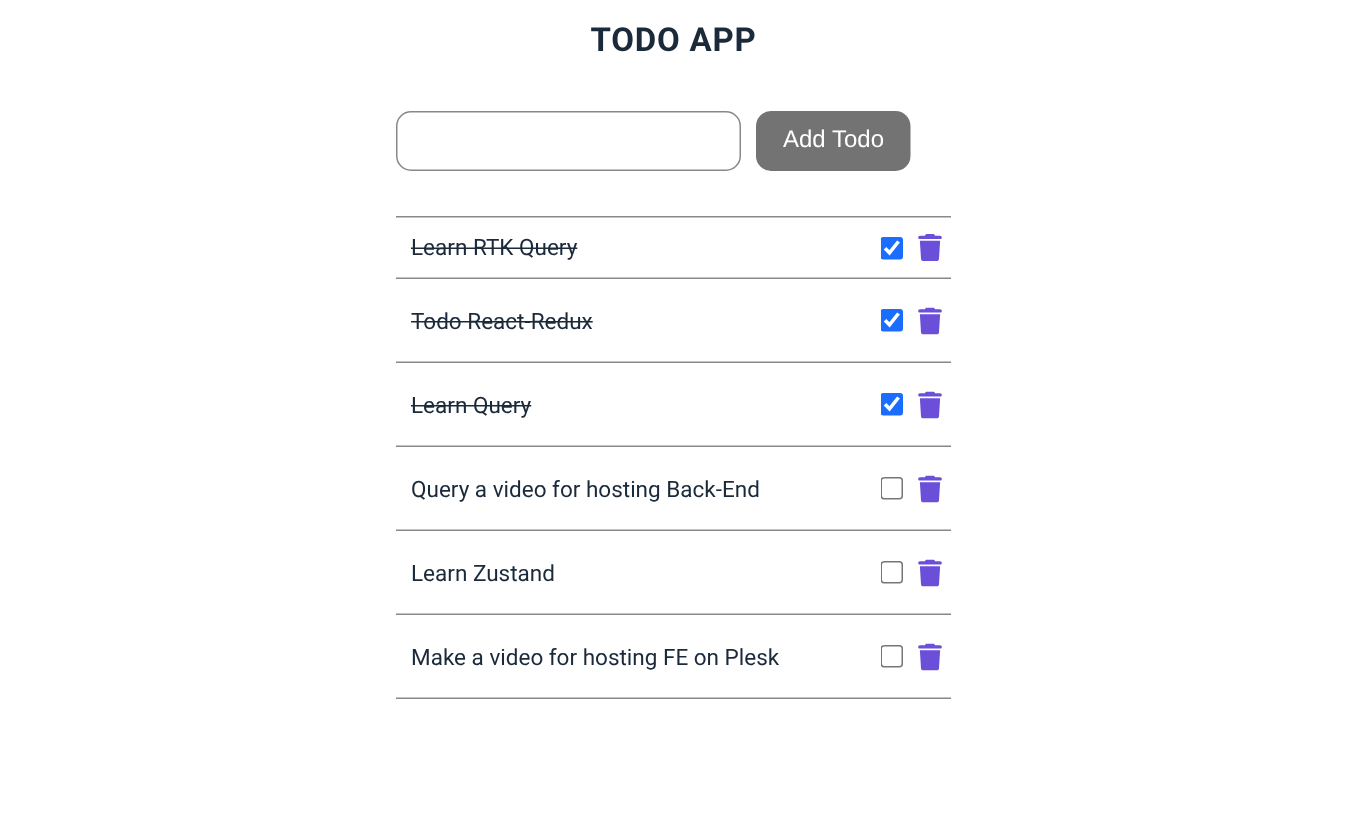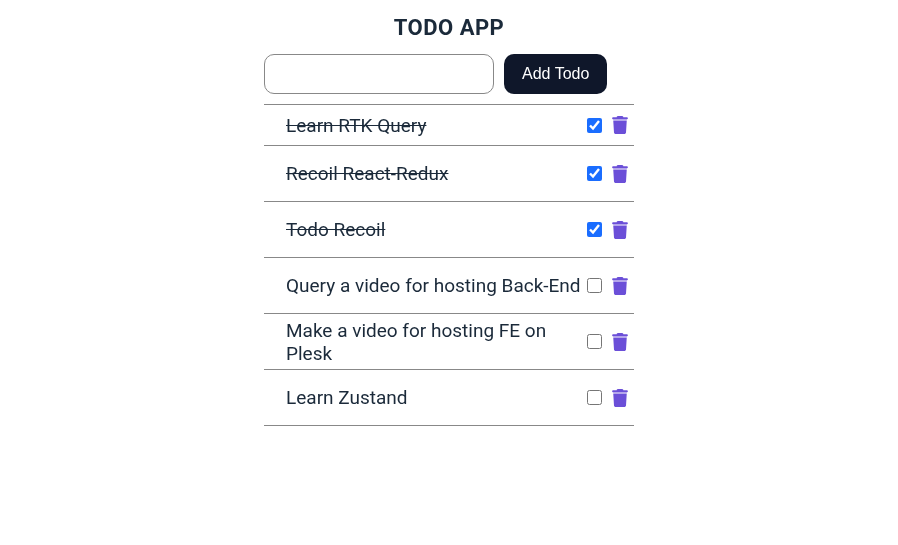--- a/index.html
+++ b/index.html
@@ -14,20 +14,21 @@
       height: 545px;
       display: flex;
       justify-content: center;
       padding-top: 15px;
     }
     .app {
       width: 370px;
       display: flex;
       flex-direction: column;
       align-items: center;
+      gap: 20px;
     }
     .title {
       font-size: 22px;
       font-weight: 700;
       color: #1b2a3a;
       margin-bottom: 14px;
       letter-spacing: 0.5px;
     }
     .input-row {
       display: flex;
@@ -41,21 +42,21 @@
       height: 40px;
       border: 1px solid #888;
       border-radius: 10px;
       padding: 0 12px;
       font-size: 15px;
       outline: none;
     }
     .add-btn {
       height: 40px;
       padding: 0 18px;
-      background: #0f172a;
+      background: #737373;
       color: #fff;
       border: none;
       border-radius: 10px;
       font-size: 16px;
       cursor: pointer;
     }
     .list-wrap {
       width: 370px;
       height: 400px;
       overflow-y: scroll;
@@ -77,23 +78,22 @@
       height: 56px;
       border-bottom: 1px solid #888;
       padding: 0 6px 0 10px;
     }
     .todo-item:first-child {
       border-top: 1px solid #888;
       height: 42px;
     }
     .todo-text {
       flex: 1;
-      font-size: 19px;
+      font-size: 15px;
       color: #1b2a3a;
-      margin-left: 12px;
     }
     .todo-text.done {
       text-decoration: line-through;
     }
     .controls {
       display: flex;
       align-items: center;
       gap: 10px;
     }
     .chk {
@@ -133,32 +133,32 @@
           <div class="controls">
             <input type="checkbox" class="chk" checked="" style="">
             <span class="trash">
               <svg viewBox="0 0 448 512" fill="currentColor">
                 <path d="M135.2 17.7C140.6 6.8 151.7 0 163.8 0h120.4c12.1 0 23.2 6.8 28.6 17.7L320 32h96c17.7 0 32 14.3 32 32s-14.3 32-32 32H32C14.3 96 0 81.7 0 64s14.3-32 32-32h96l7.2-14.3zM32 128h384l-21.2 339c-1.6 25.3-22.6 45-47.9 45H101.1c-25.3 0-46.3-19.7-47.9-45L32 128z"></path>
               </svg>
             </span>
           </div>
         </div>
         <div class="todo-item">
-          <span class="todo-text done">Recoil React-Redux</span>
+          <span class="todo-text done">Todo React-Redux</span>
           <div class="controls">
             <input type="checkbox" class="chk" checked="" style="">
             <span class="trash">
               <svg viewBox="0 0 448 512" fill="currentColor">
                 <path d="M135.2 17.7C140.6 6.8 151.7 0 163.8 0h120.4c12.1 0 23.2 6.8 28.6 17.7L320 32h96c17.7 0 32 14.3 32 32s-14.3 32-32 32H32C14.3 96 0 81.7 0 64s14.3-32 32-32h96l7.2-14.3zM32 128h384l-21.2 339c-1.6 25.3-22.6 45-47.9 45H101.1c-25.3 0-46.3-19.7-47.9-45L32 128z"></path>
               </svg>
             </span>
           </div>
         </div>
         <div class="todo-item">
-          <span class="todo-text done">Todo Recoil</span>
+          <span class="todo-text done">Learn Query</span>
           <div class="controls">
             <input type="checkbox" class="chk" checked="" style="">
             <span class="trash">
               <svg viewBox="0 0 448 512" fill="currentColor">
                 <path d="M135.2 17.7C140.6 6.8 151.7 0 163.8 0h120.4c12.1 0 23.2 6.8 28.6 17.7L320 32h96c17.7 0 32 14.3 32 32s-14.3 32-32 32H32C14.3 96 0 81.7 0 64s14.3-32 32-32h96l7.2-14.3zM32 128h384l-21.2 339c-1.6 25.3-22.6 45-47.9 45H101.1c-25.3 0-46.3-19.7-47.9-45L32 128z"></path>
               </svg>
             </span>
           </div>
         </div>
         <div class="todo-item">
@@ -166,32 +166,32 @@
           <div class="controls">
             <input type="checkbox" class="chk" style="">
             <span class="trash">
               <svg viewBox="0 0 448 512" fill="currentColor">
                 <path d="M135.2 17.7C140.6 6.8 151.7 0 163.8 0h120.4c12.1 0 23.2 6.8 28.6 17.7L320 32h96c17.7 0 32 14.3 32 32s-14.3 32-32 32H32C14.3 96 0 81.7 0 64s14.3-32 32-32h96l7.2-14.3zM32 128h384l-21.2 339c-1.6 25.3-22.6 45-47.9 45H101.1c-25.3 0-46.3-19.7-47.9-45L32 128z"></path>
               </svg>
             </span>
           </div>
         </div>
         <div class="todo-item">
+          <span class="todo-text">Learn Zustand</span>
+          <div class="controls">
+            <input type="checkbox" class="chk" style="">
+            <span class="trash">
+              <svg viewBox="0 0 448 512" fill="currentColor">
+                <path d="M135.2 17.7C140.6 6.8 151.7 0 163.8 0h120.4c12.1 0 23.2 6.8 28.6 17.7L320 32h96c17.7 0 32 14.3 32 32s-14.3 32-32 32H32C14.3 96 0 81.7 0 64s14.3-32 32-32h96l7.2-14.3zM32 128h384l-21.2 339c-1.6 25.3-22.6 45-47.9 45H101.1c-25.3 0-46.3-19.7-47.9-45L32 128z"></path>
+              </svg>
+            </span>
+          </div>
+        </div>
+        <div class="todo-item">
           <span class="todo-text">Make a video for hosting FE on Plesk</span>
-          <div class="controls">
-            <input type="checkbox" class="chk" style="">
-            <span class="trash">
-              <svg viewBox="0 0 448 512" fill="currentColor">
-                <path d="M135.2 17.7C140.6 6.8 151.7 0 163.8 0h120.4c12.1 0 23.2 6.8 28.6 17.7L320 32h96c17.7 0 32 14.3 32 32s-14.3 32-32 32H32C14.3 96 0 81.7 0 64s14.3-32 32-32h96l7.2-14.3zM32 128h384l-21.2 339c-1.6 25.3-22.6 45-47.9 45H101.1c-25.3 0-46.3-19.7-47.9-45L32 128z"></path>
-              </svg>
-            </span>
-          </div>
-        </div>
-        <div class="todo-item">
-          <span class="todo-text">Learn Zustand</span>
           <div class="controls">
             <input type="checkbox" class="chk" style="">
             <span class="trash">
               <svg viewBox="0 0 448 512" fill="currentColor">
                 <path d="M135.2 17.7C140.6 6.8 151.7 0 163.8 0h120.4c12.1 0 23.2 6.8 28.6 17.7L320 32h96c17.7 0 32 14.3 32 32s-14.3 32-32 32H32C14.3 96 0 81.7 0 64s14.3-32 32-32h96l7.2-14.3zM32 128h384l-21.2 339c-1.6 25.3-22.6 45-47.9 45H101.1c-25.3 0-46.3-19.7-47.9-45L32 128z"></path>
               </svg>
             </span>
           </div>
         </div>
       </div>

